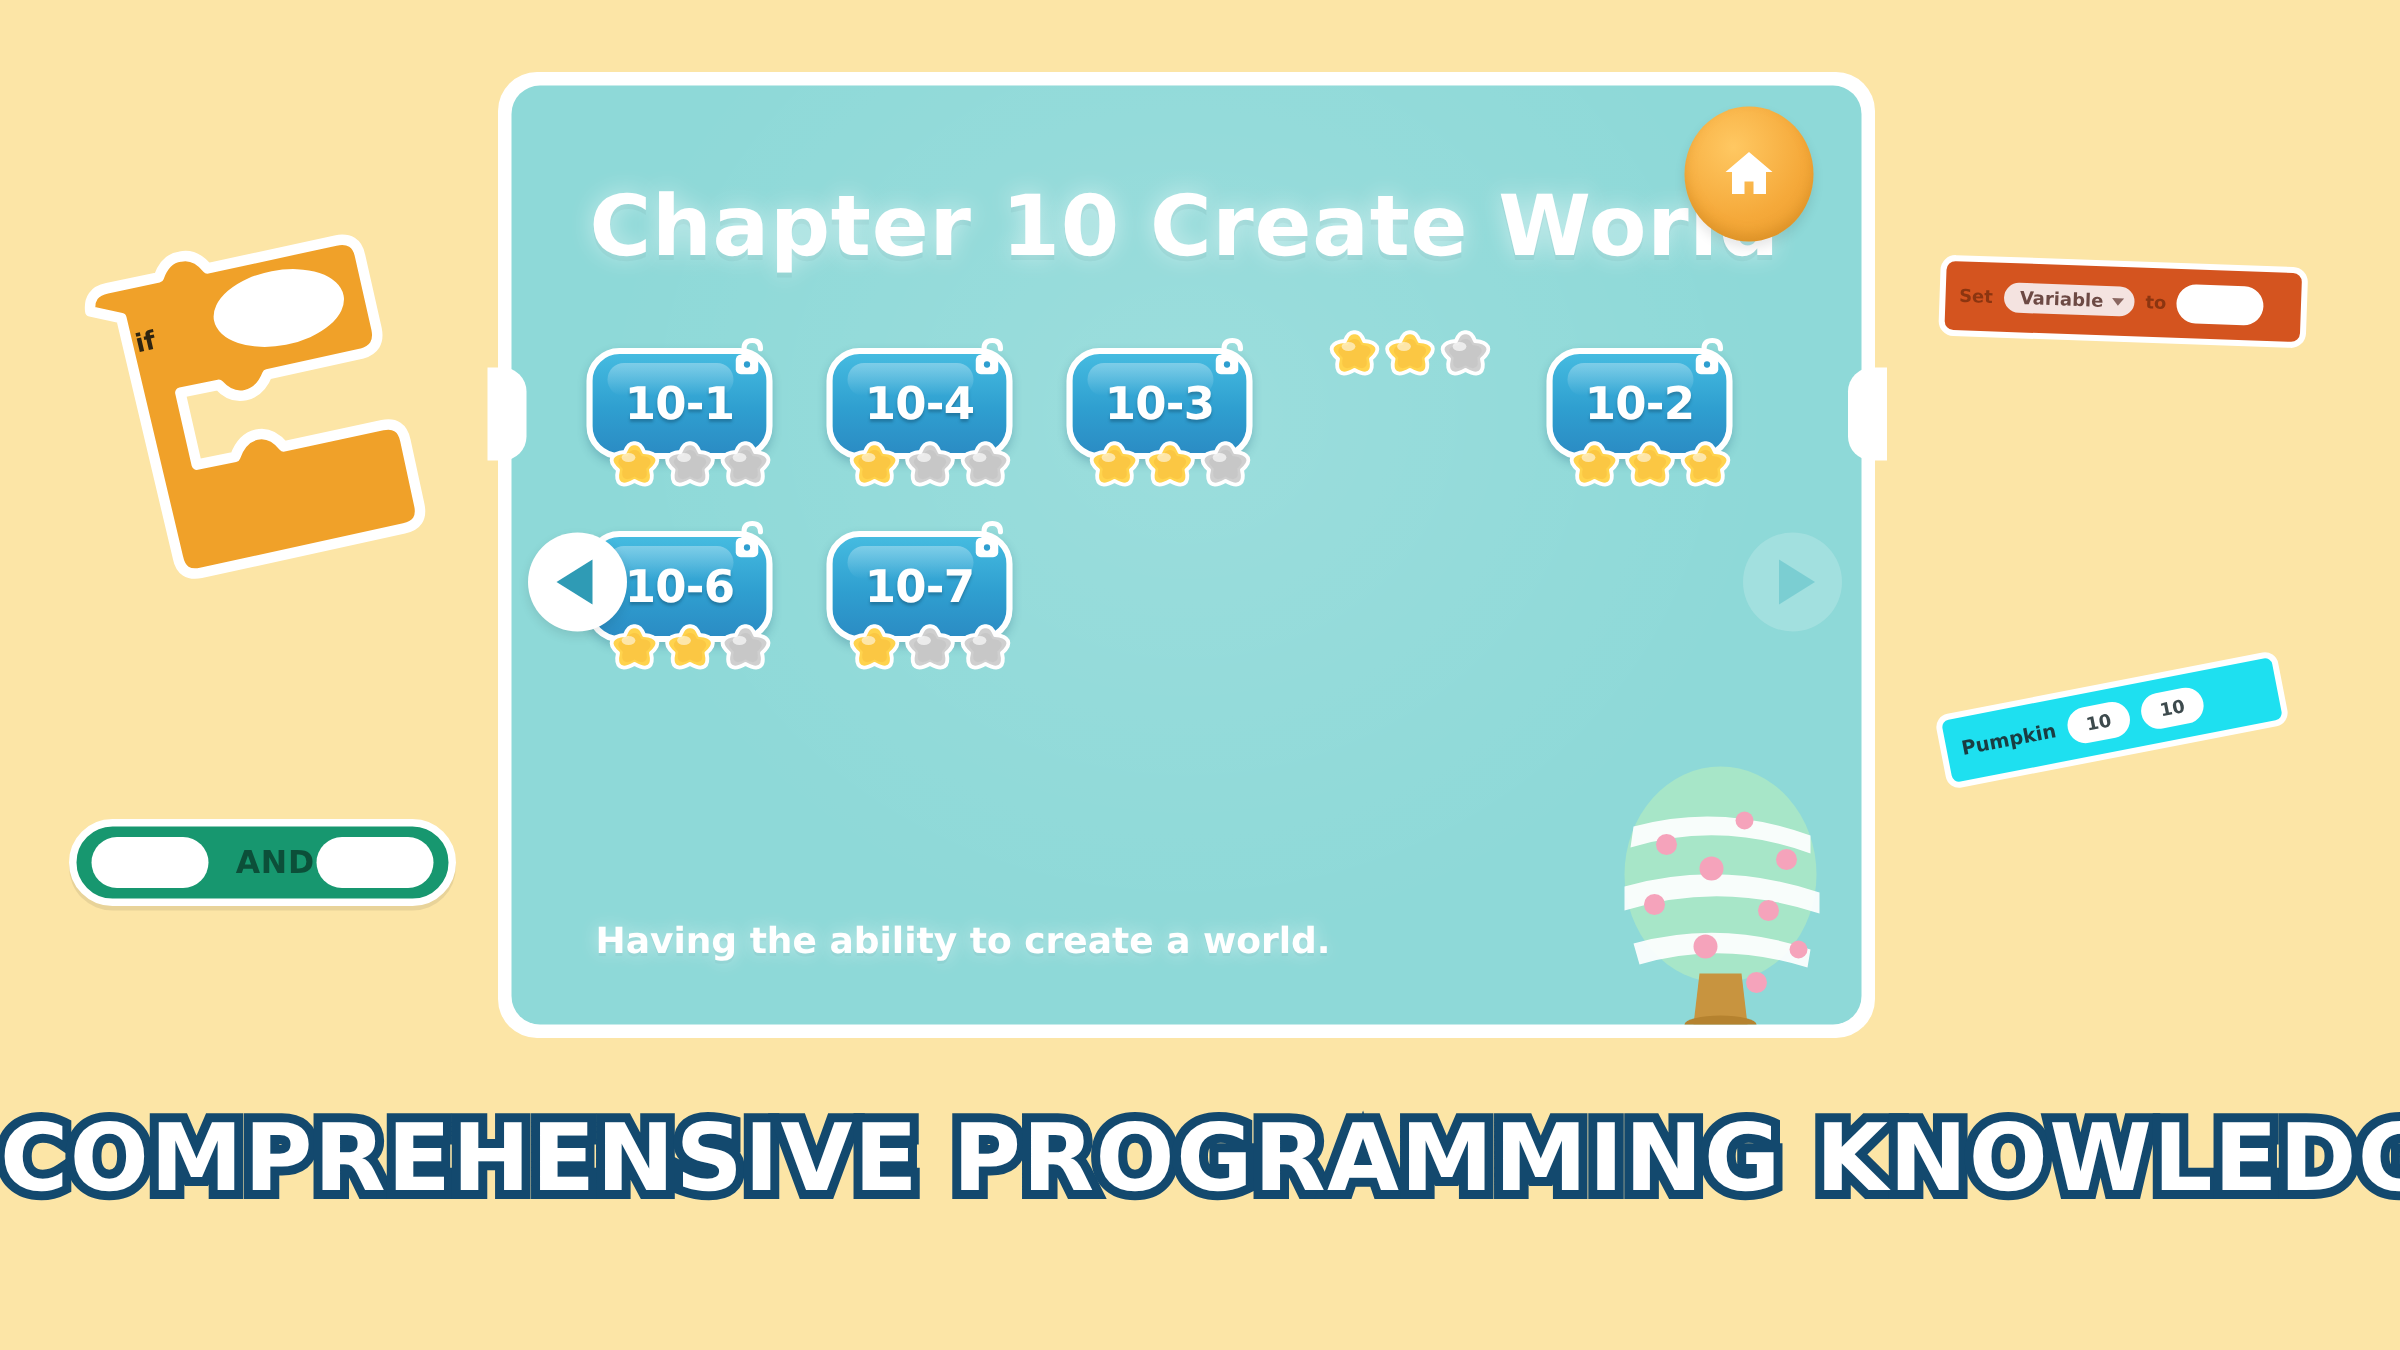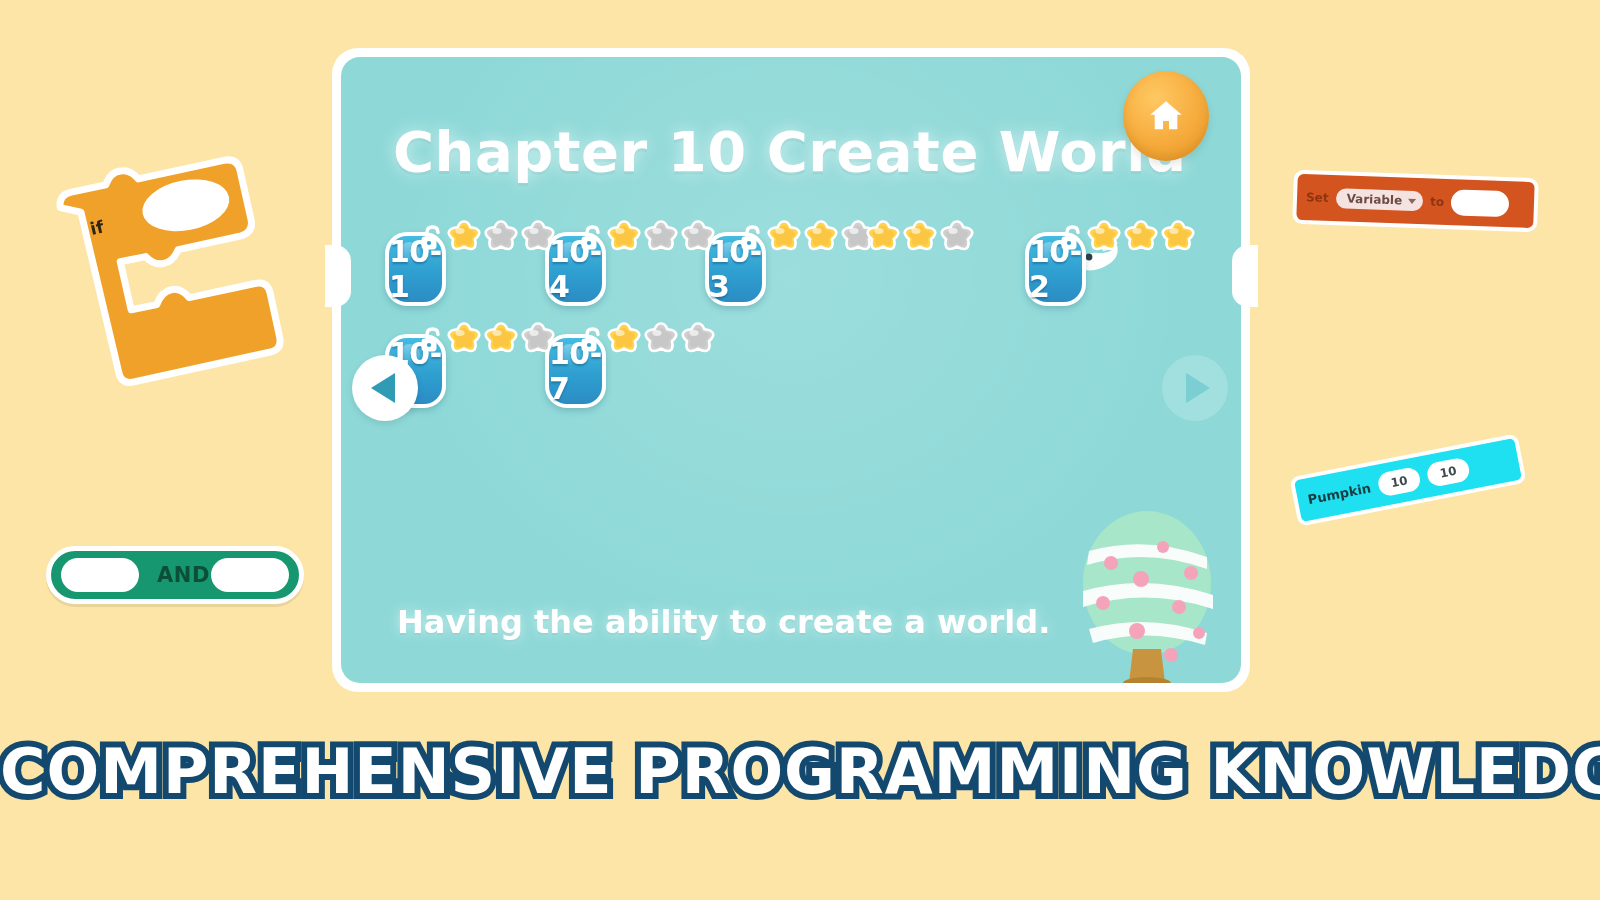--- a/index.html
+++ b/index.html
@@ -167,21 +167,21 @@
     position: absolute;
     left: 44px; top: 175px;
     width: 800px;
     display: grid;
     grid-template-columns: repeat(5, 160px);
     row-gap: 28px;
     z-index: 4;
   }
   .level {
     width: 130px;
-    display: flex; align-items: flex-start;
+    display: flex; flex-direction: column; align-items: flex-end;
     cursor: pointer;
   }
   .level-tile {
     position: relative;
     width: 124px; height: 74px;
     border-radius: 22px;
     background: linear-gradient(180deg, #45bbe0 0%, #2f9fd0 55%, #2b8cc4 100%);
     border: 4px solid #ffffff;
     display: flex; align-items: center; justify-content: center;
     box-shadow: 0 3px 6px rgba(30,90,120,.25);
@@ -205,21 +205,21 @@
   .stars {
     display: flex; gap: 1px;
     margin-top: -14px;
     position: relative; z-index: 5;
   }
   .star { width: 36px; height: 34px; }
 
   .panel-caption {
     position: absolute;
     left: 56px; bottom: 42px;
-    font-size: 32px; font-weight: 800;
+    font-size: 24px; font-weight: 800;
     color: #ffffff;
     text-shadow: 0 0 12px rgba(255,255,255,.5), 0 2px 0 rgba(120,190,190,.3);
     z-index: 4;
   }
 
   
   .nav-arrow {
     position: absolute;
     width: 66px; height: 66px;
     border-radius: 50%;

